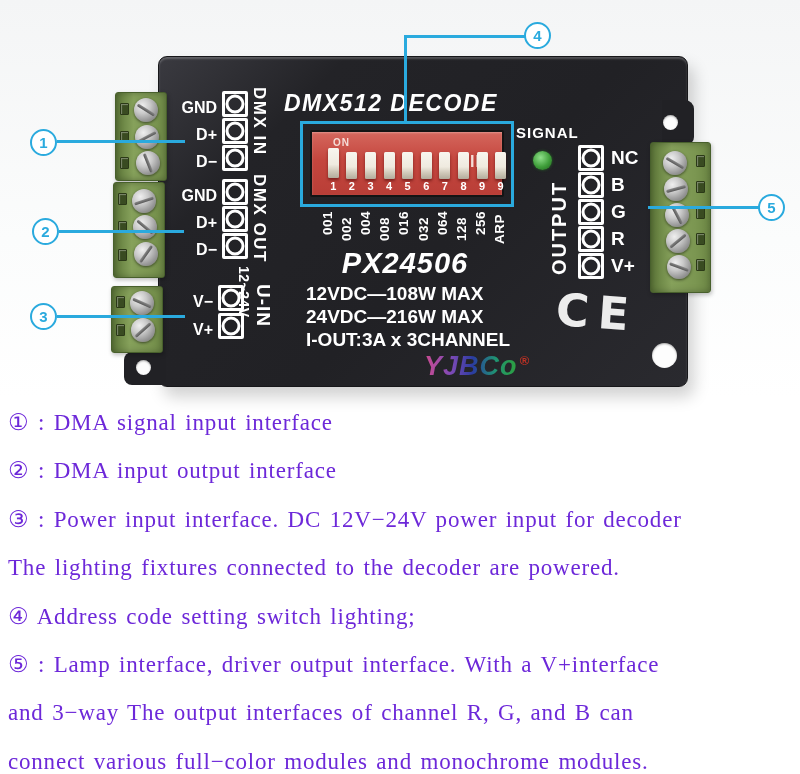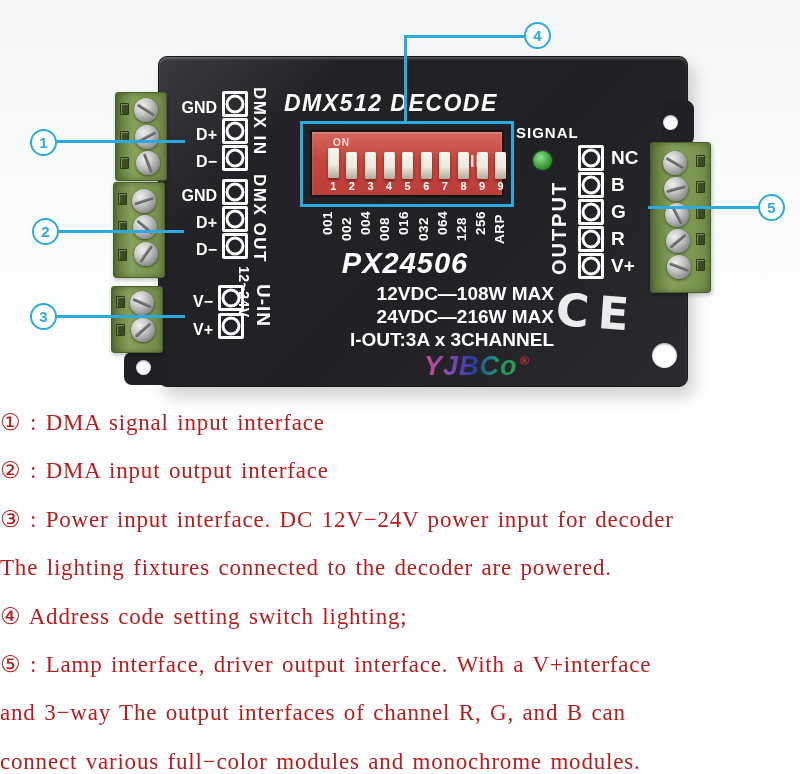--- a/index.html
+++ b/index.html
@@ -30,21 +30,21 @@
                   background:linear-gradient(#8a8a8a,#575757); border-radius:2px;
                   transform:translate(-50%,-50%) rotate(var(--rot,30deg)); }
   .whole { position:absolute; width:9px; height:12px; background:#394b21; border:1px solid #2b3917;
            border-radius:1px; box-shadow:inset 1px 1px 1px rgba(255,255,255,.35); }
 
   
   .wtxt { position:absolute; color:#fff; font-weight:bold; }
   .title { left:284px; top:90px; font-size:23px; font-style:italic; letter-spacing:1.5px; white-space:nowrap; }
   .model { left:329px; top:247px; width:152px; text-align:center; font-size:29px; font-style:italic; letter-spacing:1px; }
   .signal { left:516px; top:124px; font-size:15px; letter-spacing:1px; }
-  .specs { left:306px; top:282px; width:248px; text-align:right; font-size:19px; line-height:23px; white-space:nowrap; }
+  .specs { left:306px; top:282px; width:248px; text-align:left; font-size:19px; line-height:23px; white-space:nowrap; }
   .ce { left:556px; top:286px; font-size:45px; letter-spacing:9px; font-family:"DejaVu Sans",sans-serif;
         transform:rotate(4deg); color:#ececec; font-weight:bold; }
 
   .vtext { position:absolute; writing-mode:vertical-rl; text-orientation:mixed; color:#fff; font-weight:bold; }
   .v-dmxin  { left:249px; top:87px;  height:96px;  font-size:17px; letter-spacing:1.5px; }
   .v-dmxout { left:249px; top:174px; height:106px; font-size:17px; letter-spacing:1.5px; }
   .v-power  { left:236px; top:266px; height:86px; }
   .v-power .uin   { display:block; font-size:19px; padding-top:18px; letter-spacing:1px; }
   .v-power .range { display:block; font-size:14px; letter-spacing:.5px; }
   .rot90 { position:absolute; left:548px; top:287px; width:118px; height:22px;
@@ -96,22 +96,22 @@
   .wm sup { color:#d23324; font-size:13px; margin-left:2px; vertical-align:super; }
 
   
   .co { position:absolute; width:27px; height:27px; border:2px solid #2aaade; border-radius:50%;
         background:#fff; color:#2aaade; font-size:15px; font-weight:bold;
         display:flex; align-items:center; justify-content:center; z-index:30; }
   .cline { position:absolute; background:#2aaade; z-index:29; }
 
   
   .desc { position:absolute; left:0; top:398px; width:800px; }
-  .dline { height:48.5px; display:flex; align-items:center; 
-           font-family:"Liberation Serif","DejaVu Sans",serif; font-size:23px; color:#b91c1c;
+  .dline { height:48.5px; display:flex; align-items:center; padding-left:8px;
+           font-family:"Liberation Serif","DejaVu Sans",serif; font-size:23px; color:#6d28d9;
            letter-spacing:.8px; word-spacing:2px; white-space:nowrap; }
 </style>
 </head>
 <body>
 
 <div class="stage">
 
   <section class="photo">
 
     <div class="body"></div>

